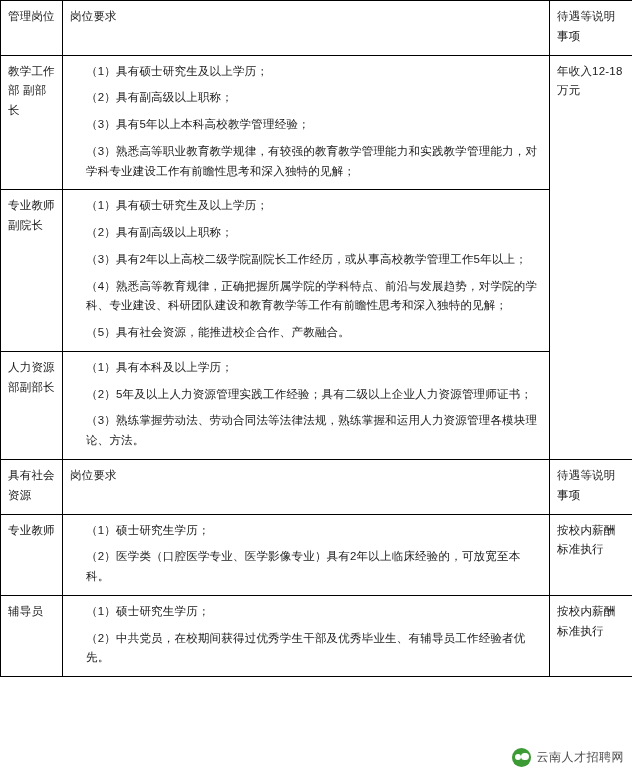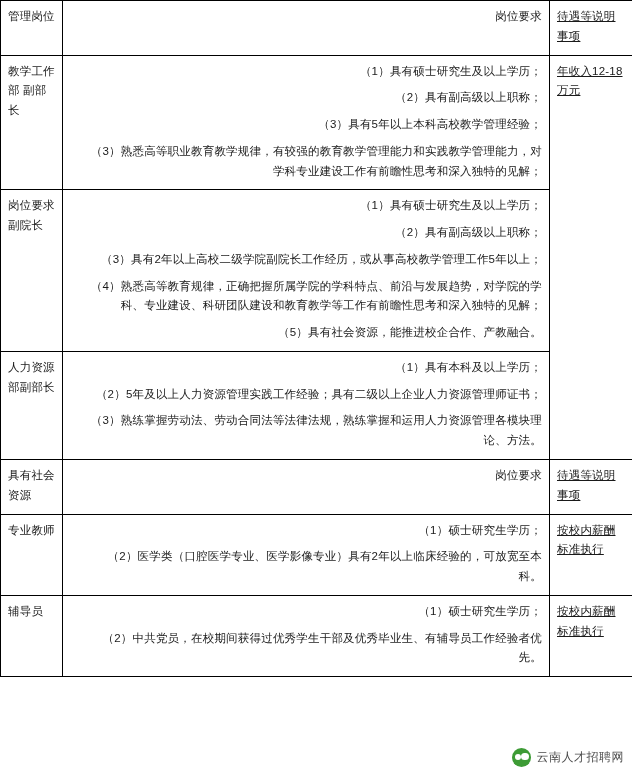--- a/index.html
+++ b/index.html
@@ -38,27 +38,26 @@
   col.c1 { width: 62px; }
   col.c2 { width: 487px; }
   col.c3 { width: 83px; }
 
   td.col-post {
     padding-left: 4px;
     padding-right: 2px;
     font-size: 11.5px;
     line-height: 1.7;
   }
-  td.col-req { padding-left: 8px; text-align: right; }
+  td.col-req { padding-left: 8px; }
   td.col-note {
     padding-left: 5px;
     padding-right: 3px;
     font-size: 11.5px;
     line-height: 1.7;
-    text-decoration: underline;
   }
   td.header-cell {
     font-size: 11.5px;
     line-height: 1.7;
   }
 
   .req-line {
     margin: 0 0 7px 16px;
     text-indent: 0;
   }
@@ -145,21 +144,21 @@
           <p class="req-line">（3）具有5年以上本科高校教学管理经验；</p>
           <p class="req-line">（3）熟悉高等职业教育教学规律，有较强的教育教学管理能力和实践教学管理能力，对学科专业建设工作有前瞻性思考和深入独特的见解；</p>
         </td>
         <td class="col-note mid" rowspan="3">
           <span class="note-label">年收入12-18万元</span>
         </td>
       </tr>
 
       <tr>
         <td class="col-post mid">
-          <span class="post-label">岗位要求 副院长</span>
+          <span class="post-label">专业教师 副院长</span>
         </td>
         <td class="col-req">
           <p class="req-line">（1）具有硕士研究生及以上学历；</p>
           <p class="req-line">（2）具有副高级以上职称；</p>
           <p class="req-line">（3）具有2年以上高校二级学院副院长工作经历，或从事高校教学管理工作5年以上；</p>
           <p class="req-line">（4）熟悉高等教育规律，正确把握所属学院的学科特点、前沿与发展趋势，对学院的学科、专业建设、科研团队建设和教育教学等工作有前瞻性思考和深入独特的见解；</p>
           <p class="req-line">（5）具有社会资源，能推进校企合作、产教融合。</p>
         </td>
       </tr>
 

